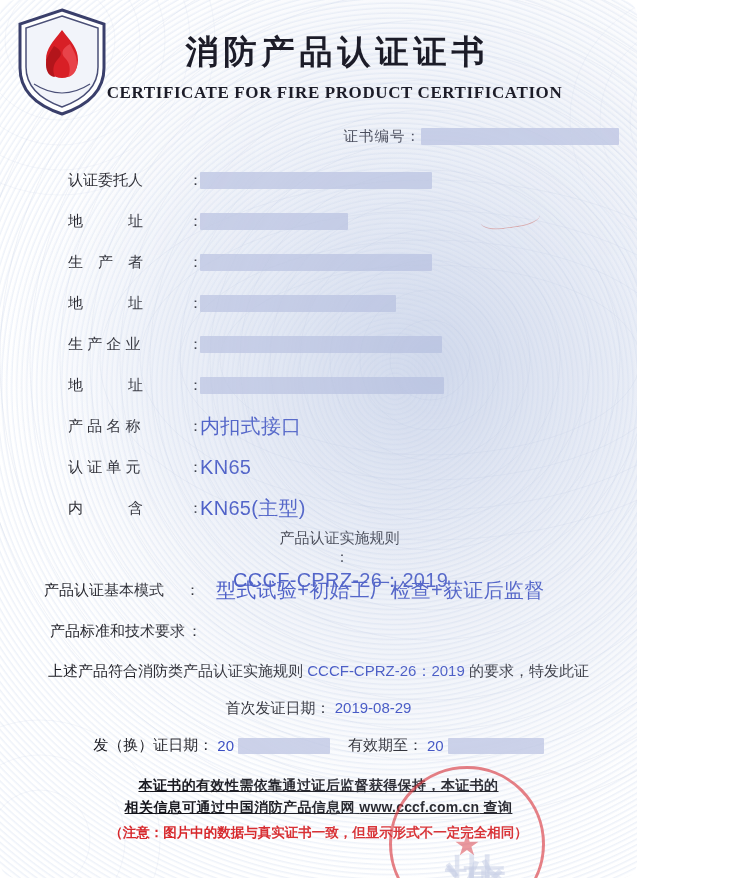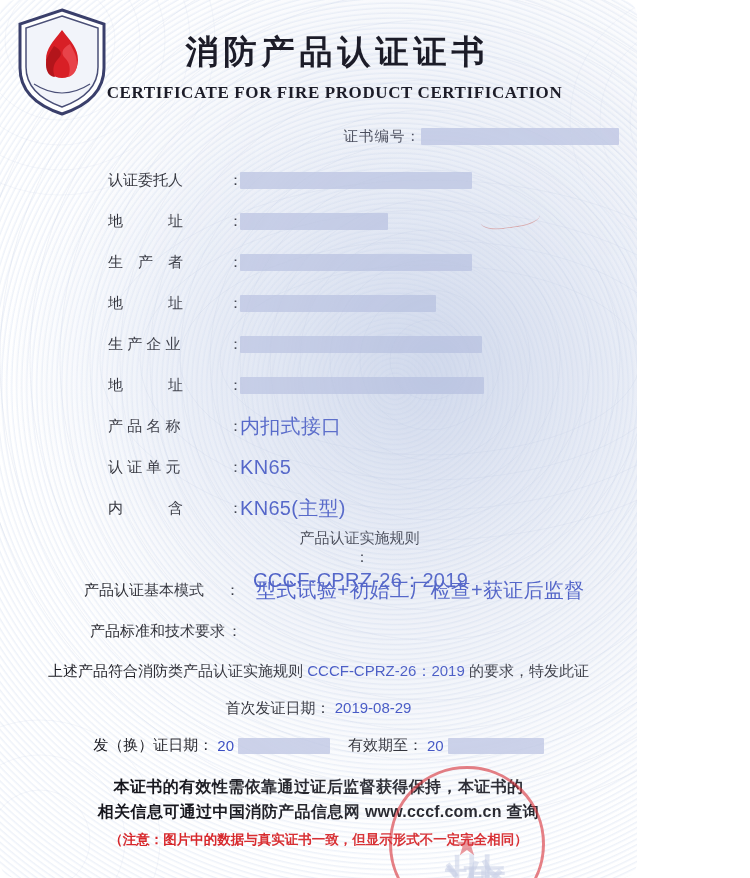--- a/index.html
+++ b/index.html
@@ -85,21 +85,21 @@
   .redacted {
     display: inline-block;
     background: #c9cfe8;
     border-radius: 1px;
     vertical-align: middle;
   }
 
   
   .fields {
     margin-top: 14px;
-    padding-left: 108px;
+    padding-left: 68px;
   }
 
   .field-row {
     display: flex;
     align-items: center;
     height: 41px;
     font-size: 15px;
     color: #17171f;
   }
 
@@ -163,23 +163,24 @@
     gap: 4px;
   }
   .reissue-row .blue { color: #2a3fbe; }
 
   
   .footer {
     margin-top: 20px;
     text-align: center;
     color: #15151c;
     font-weight: bold;
-    font-size: 16px;
+    font-size: 14px;
     line-height: 1.55;
     letter-spacing: 0.4px;
+    text-decoration: underline;
   }
   .footer .url {
     font-weight: bold;
     letter-spacing: 0.2px;
   }
 
   .notice {
     margin-top: 6px;
     text-align: center;
     color: #d7262a;

